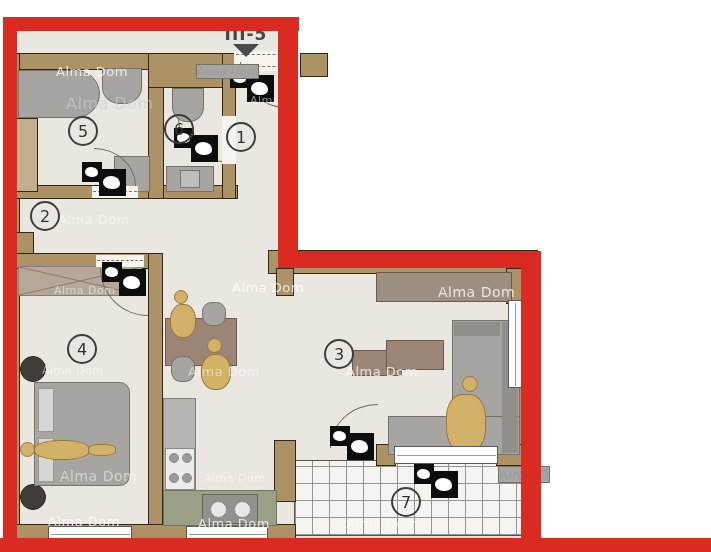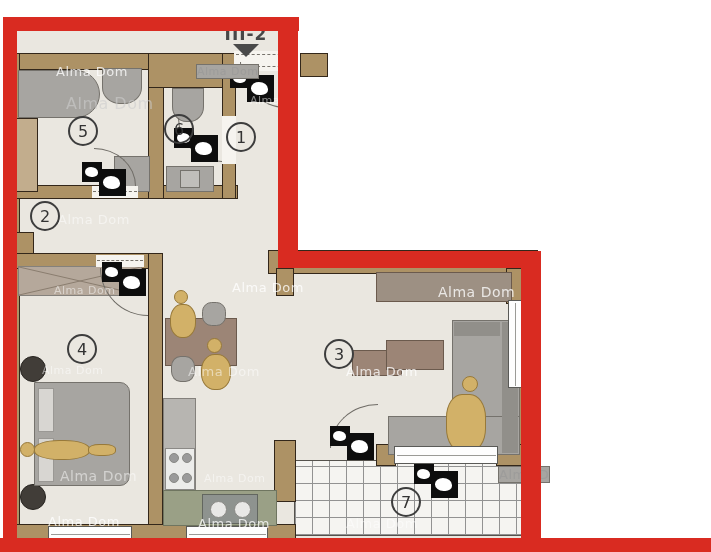--- a/index.html
+++ b/index.html
@@ -258,21 +258,21 @@
   <div class="roomnum" style="left:68px;top:116px;">
       <span>5</span>
     </div>
   <div class="roomnum" style="left:164px;top:114px;">
       <span>6</span>
     </div>
   <div class="roomnum" style="left:391px;top:487px;">
       <span>7</span>
     </div>
 
-  <div id="unit-label">III-2</div>
+  <div id="unit-label">III-5</div>
   <div id="entrance-arrow"></div>
 
   <div class="wm" style="left:56px;top:64px;">Alma Dom</div>
   <div class="wm big" style="left:66px;top:94px;">Alma Dom</div>
   <div class="wm gray small" style="left:196px;top:64px;">Alma Dom</div>
   <div class="wm faint small" style="left:250px;top:94px;">Alma Dom</div>
   <div class="wm faint" style="left:58px;top:212px;">Alma Dom</div>
   <div class="wm" style="left:232px;top:280px;">Alma Dom</div>
   <div class="wm" style="left:438px;top:284px;font-size:14px;">Alma Dom</div>
   <div class="wm faint small" style="left:54px;top:284px;">Alma Dom</div>

